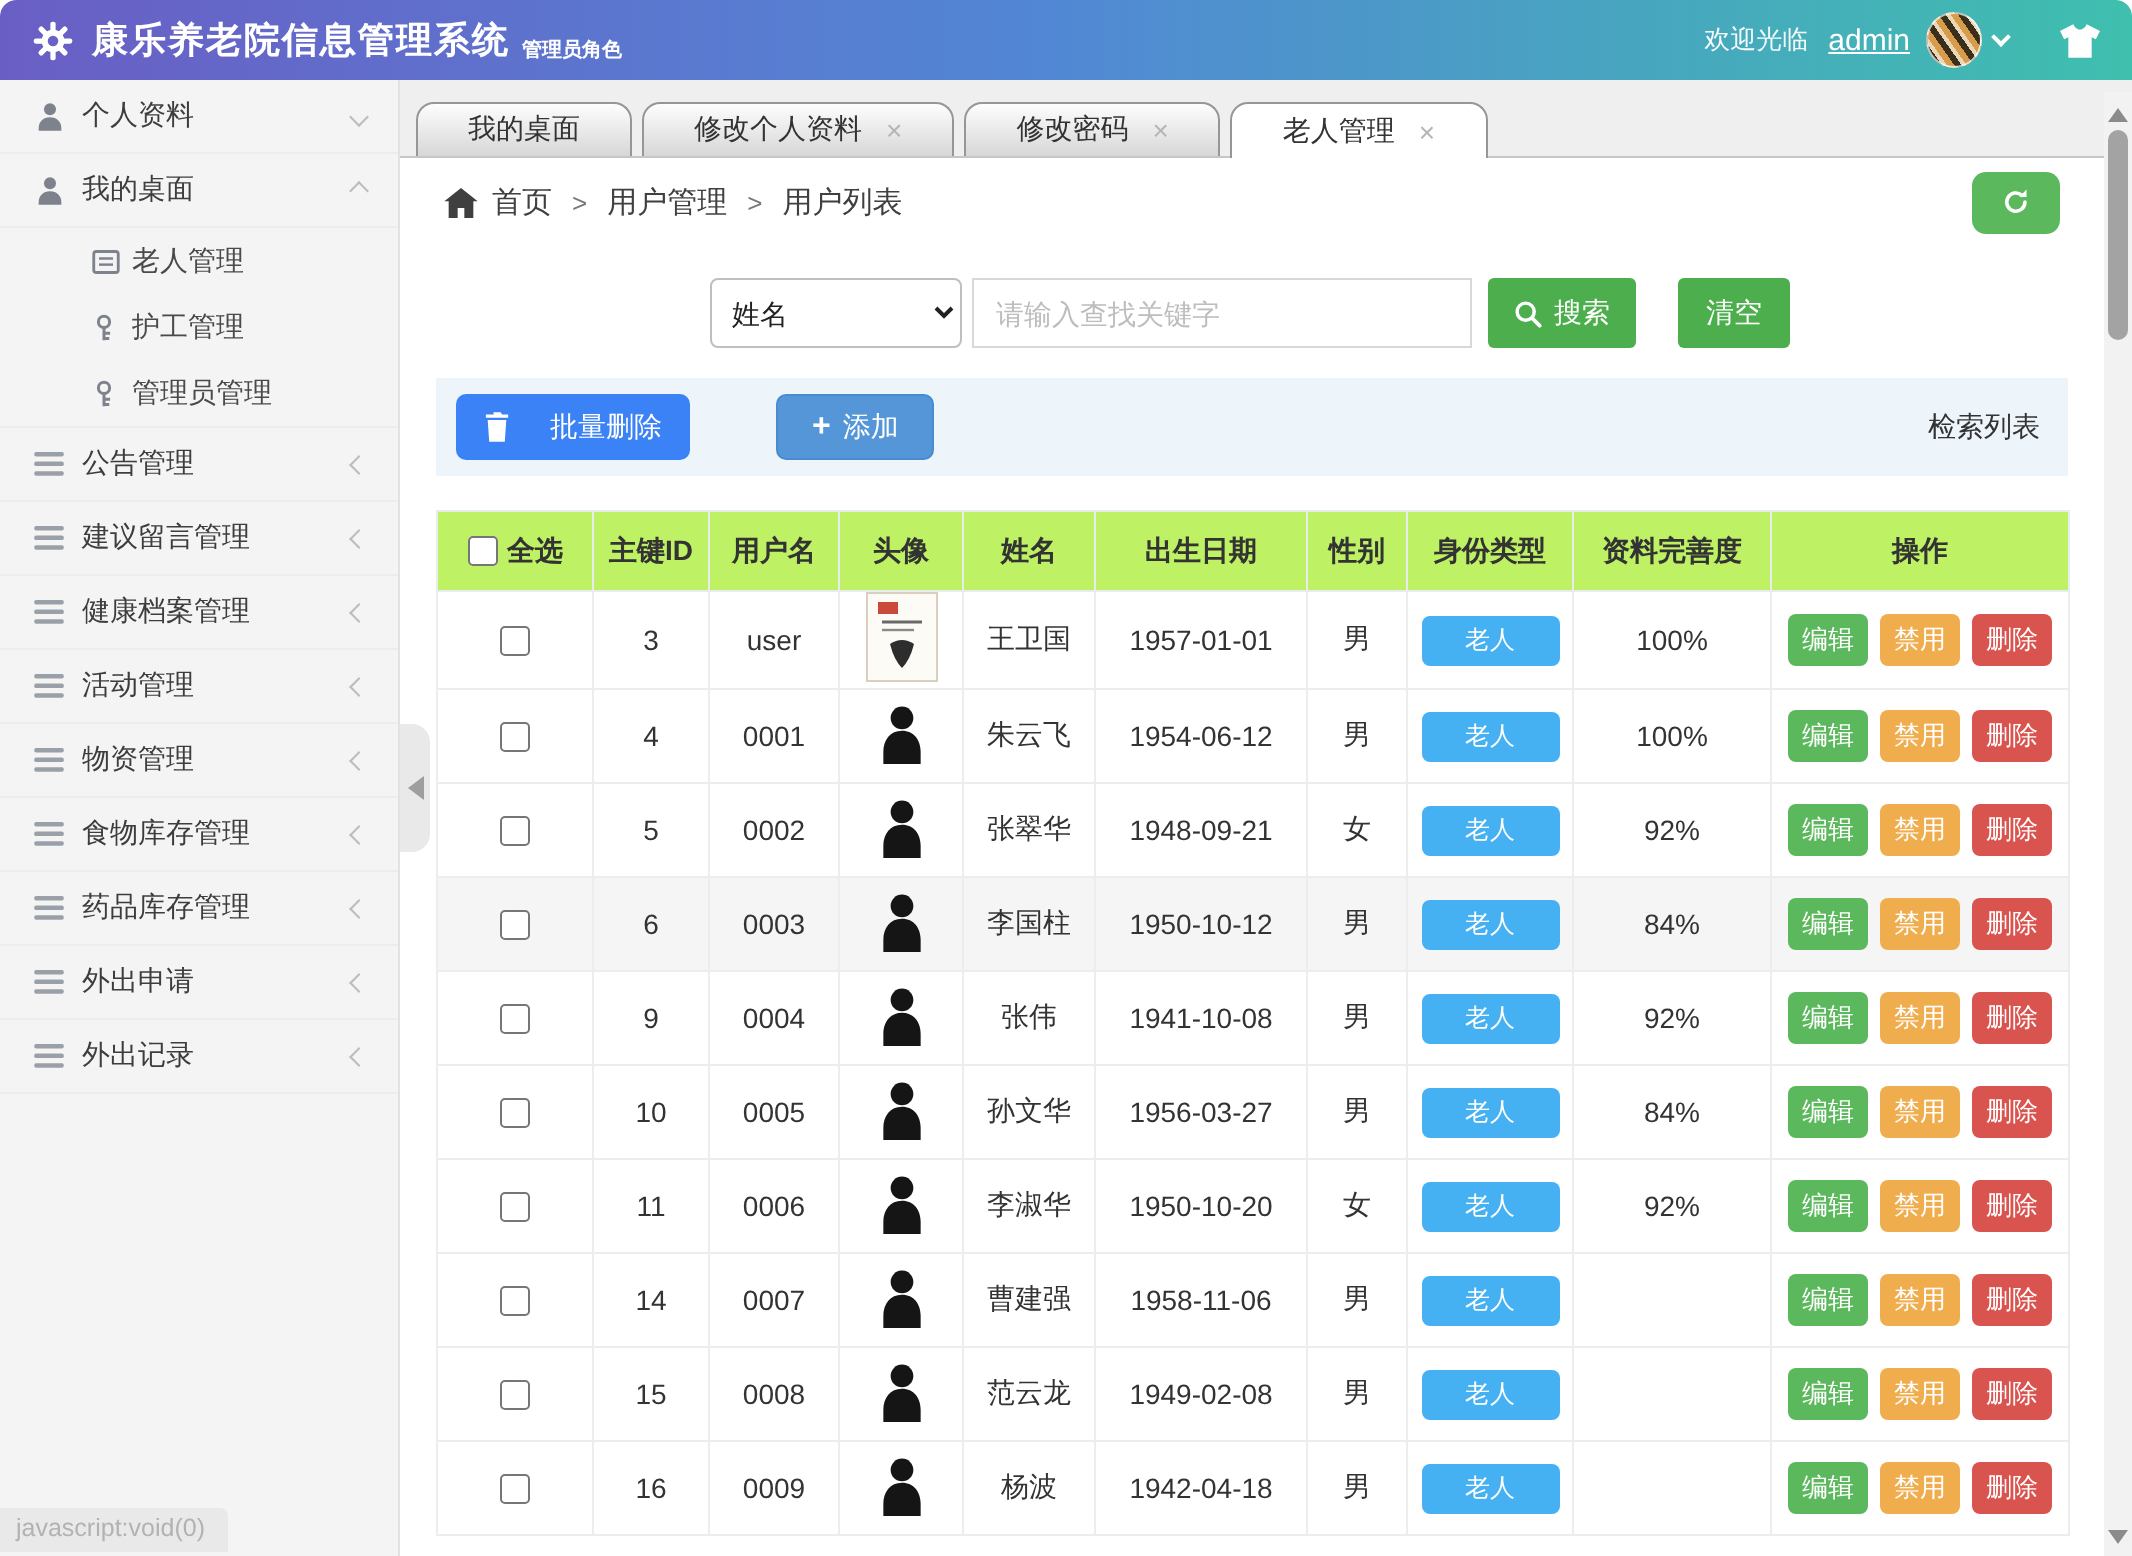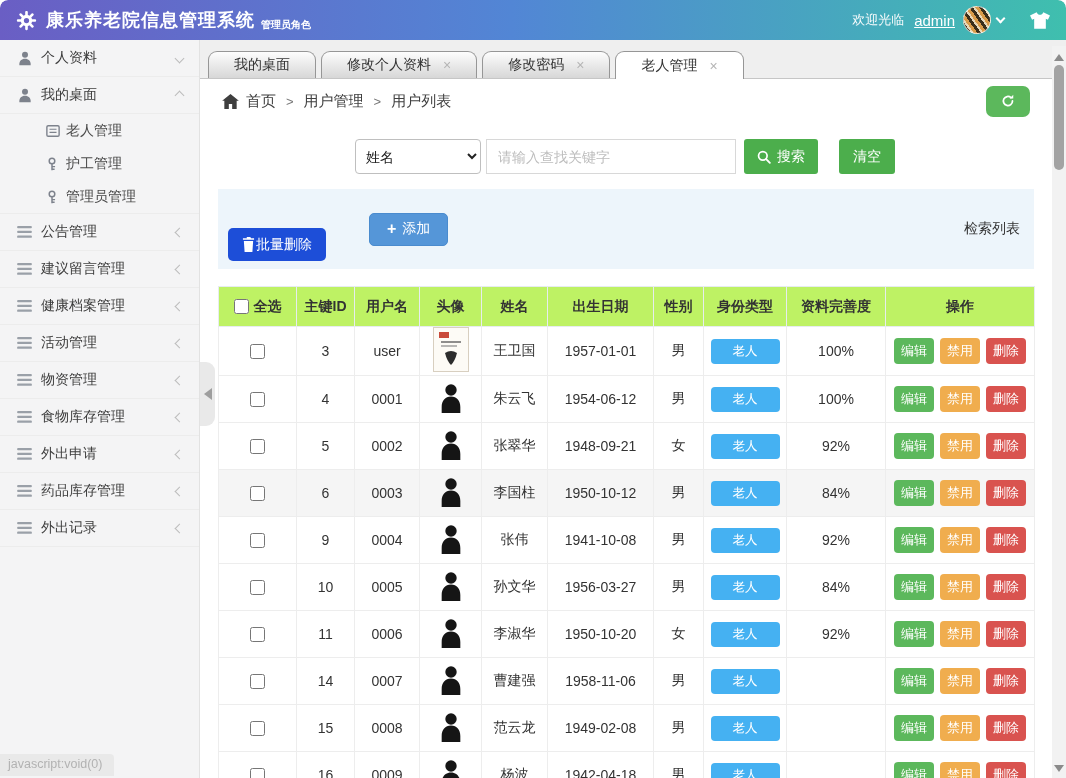--- a/index.html
+++ b/index.html
@@ -61,21 +61,21 @@
     padding:0 6px; background:#fff; font-family:"Liberation Sans", sans-serif; }
   .kw-input { width:250px; height:35px; border:1px solid #d8d8d8; margin-left:5px; padding:0 11px; font-size:14px;
     color:#333; font-family:"Liberation Sans", sans-serif; }
   .kw-input::placeholder { color:#bdbdbd; }
   .btn { border:none; color:#fff; cursor:pointer; font-family:"Liberation Sans", sans-serif; }
   .search-btn { margin-left:8px; height:35px; padding:0 13px; background:#4cae4c; border-radius:3px; font-size:14px;
     display:flex; align-items:center; gap:6px; }
   .clear-btn { margin-left:21px; height:35px; padding:0 14px; background:#4cae4c; border-radius:3px; font-size:14px; }
 
   .toolbar { margin:15px 18px 17px 18px; background:#edf5fb; padding:8px 10px; display:flex; align-items:center; }
-  .del-btn { background:#1d4ed8; border-radius:5px; padding:0 14px; height:33px; font-size:14px; display:flex; align-items:center; gap:1px;margin-top:31px; }
+  .del-btn { background:#3b82f6; border-radius:5px; padding:0 14px; height:33px; font-size:14px; display:flex; align-items:center; gap:20px; }
   .add-btn { background:#5596d8; border:1px solid #4a8bce; border-radius:5px; padding:0 17px; height:33px; font-size:14px;
     margin-left:43px; display:flex; align-items:center; gap:6px; }
   .plus-glyph { font-size:16px; font-weight:bold; }
   .list-title { margin-left:auto; font-size:14px; color:#333; padding-right:4px; }
 
   
   table.grid { width:816px; margin:0 18px; border-collapse:collapse; font-size:14px; color:#333; table-layout:fixed; }
   .grid th { background:#bef264; height:40px; font-weight:bold; border:1px solid #e7ecef; font-size:14px; }
   .grid td { border:1px solid #ededed; height:47px; text-align:center; vertical-align:middle; }
   .grid tr.highlight td { background:#f5f5f5; }
@@ -268,34 +268,34 @@
       <div class="side-item">
         <span class="icn">
           <svg width="15" height="12" viewBox="0 0 16 13">
             <g fill="#9aa0a8">
               <rect x="0" y="0" width="16" height="2.4" rx="1"></rect>
               <rect x="0" y="5.2" width="16" height="2.4" rx="1"></rect>
               <rect x="0" y="10.4" width="16" height="2.4" rx="1"></rect>
             </g>
           </svg>
         </span>
+        <span>药品库存管理</span>
+        <span class="chev left"></span>
+      </div>
+      <div class="side-item">
+        <span class="icn">
+          <svg width="15" height="12" viewBox="0 0 16 13">
+            <g fill="#9aa0a8">
+              <rect x="0" y="0" width="16" height="2.4" rx="1"></rect>
+              <rect x="0" y="5.2" width="16" height="2.4" rx="1"></rect>
+              <rect x="0" y="10.4" width="16" height="2.4" rx="1"></rect>
+            </g>
+          </svg>
+        </span>
         <span>外出申请</span>
-        <span class="chev left"></span>
-      </div>
-      <div class="side-item">
-        <span class="icn">
-          <svg width="15" height="12" viewBox="0 0 16 13">
-            <g fill="#9aa0a8">
-              <rect x="0" y="0" width="16" height="2.4" rx="1"></rect>
-              <rect x="0" y="5.2" width="16" height="2.4" rx="1"></rect>
-              <rect x="0" y="10.4" width="16" height="2.4" rx="1"></rect>
-            </g>
-          </svg>
-        </span>
-        <span>药品库存管理</span>
         <span class="chev left"></span>
       </div>
       <div class="side-item">
         <span class="icn">
           <svg width="15" height="12" viewBox="0 0 16 13">
             <g fill="#9aa0a8">
               <rect x="0" y="0" width="16" height="2.4" rx="1"></rect>
               <rect x="0" y="5.2" width="16" height="2.4" rx="1"></rect>
               <rect x="0" y="10.4" width="16" height="2.4" rx="1"></rect>
             </g>

